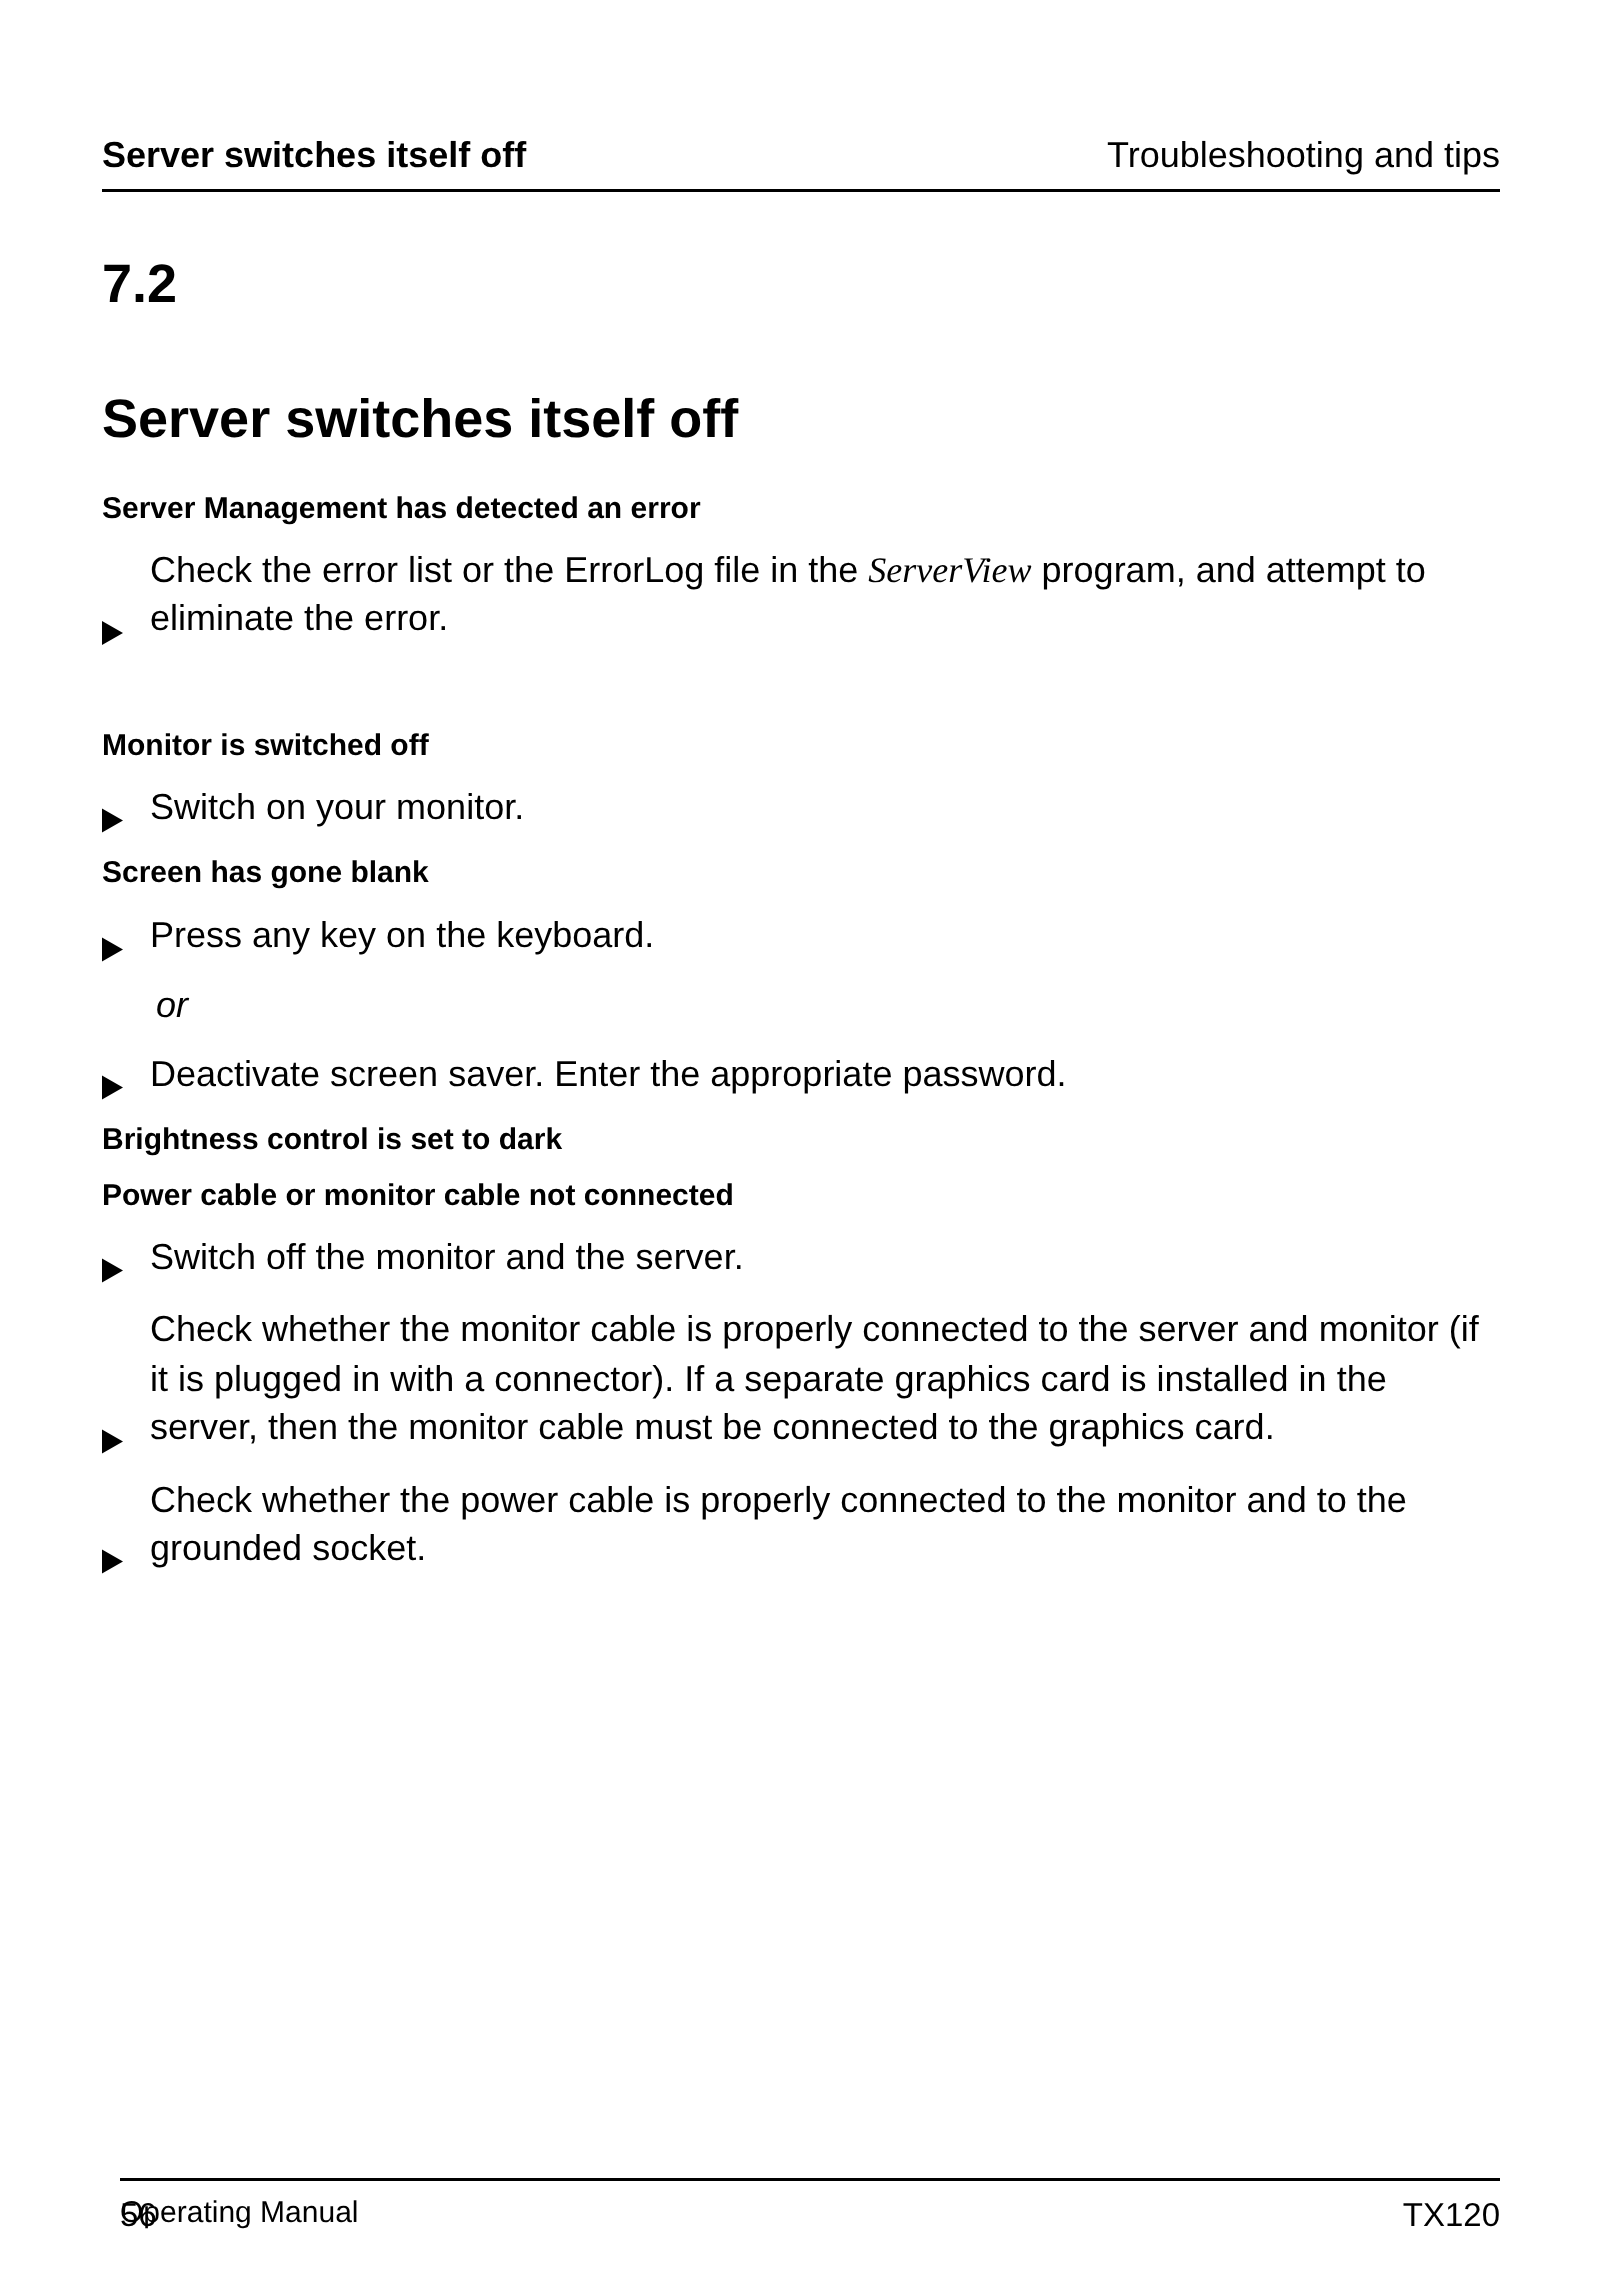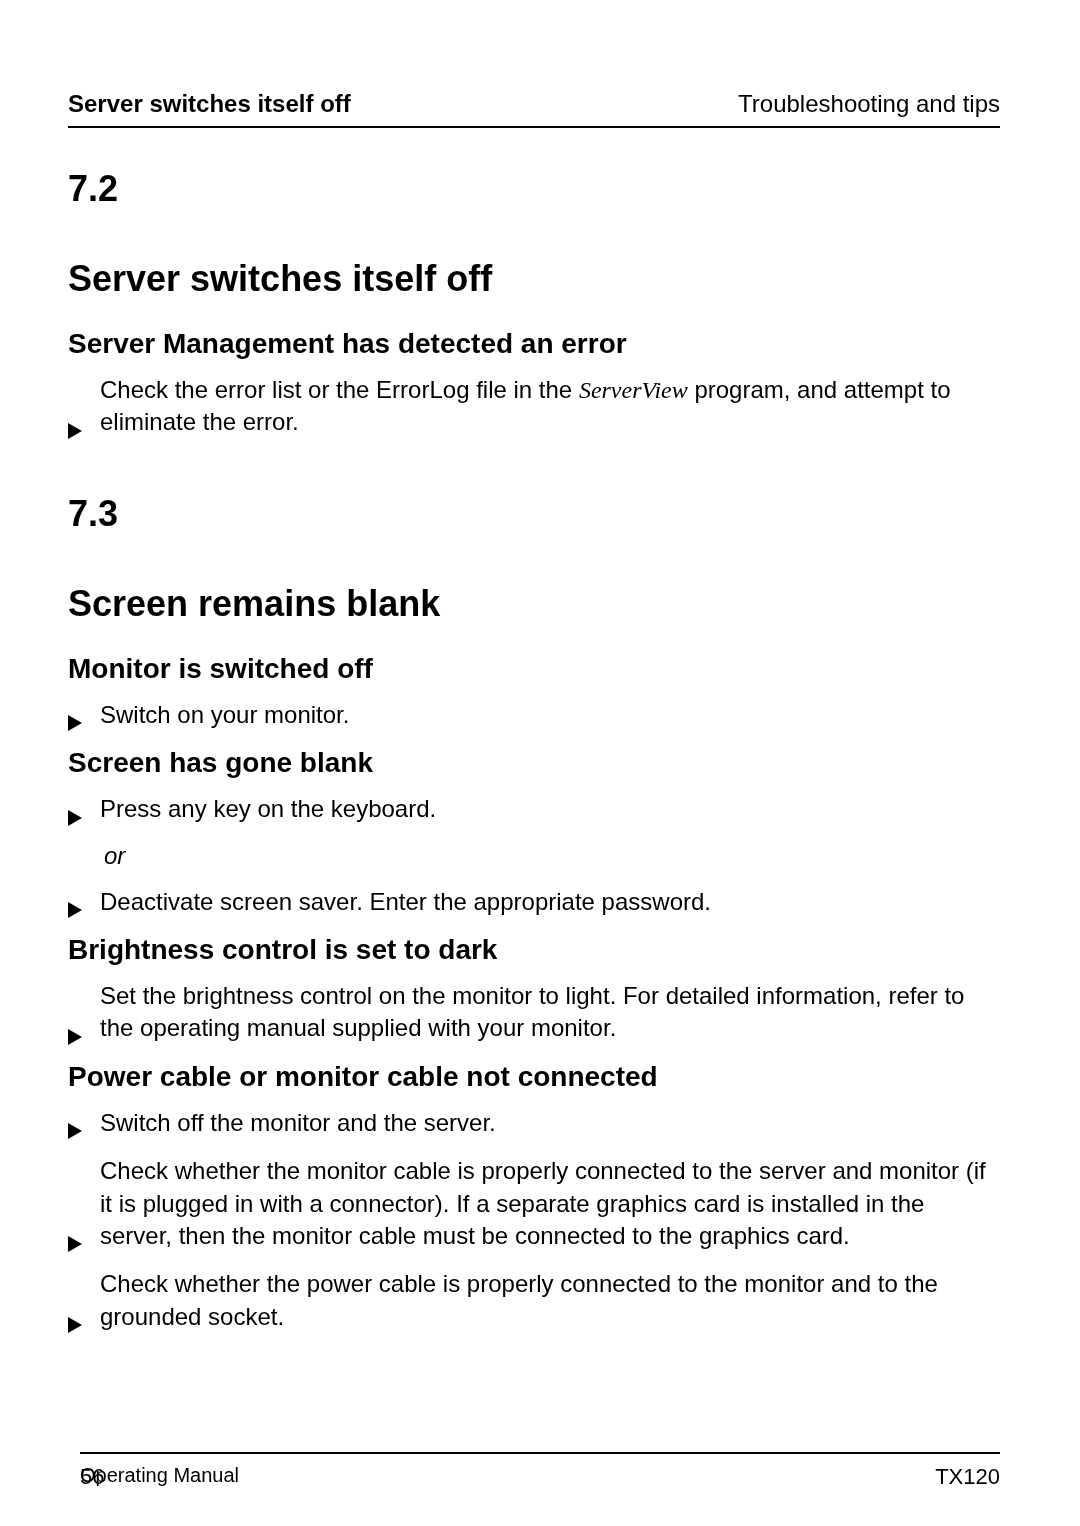--- a/index.html
+++ b/index.html
@@ -30,21 +30,21 @@
   .section-heading {
     font-size: 36px;
     font-weight: bold;
     margin: 8px 0 28px 0;
     display: flex;
     gap: 48px;
     flex-direction: column;
   }
   .section-heading .num { min-width: 70px; }
   .sub-heading {
-    font-size: 28px;
+    font-size: 20px;
     font-weight: bold;
     margin: 10px 0 14px 0;
   }
   .item {
     display: flex;
     align-items: flex-end;
     gap: 18px;
     font-size: 24px;
     margin: 6px 0 16px 0;
     line-height: 1.35;
@@ -102,47 +102,39 @@
   <div class="sub-heading">Server Management has detected an error</div>
   <div class="item">
     <span class="bullet"></span>
     <span class="txt">
       <span>Check the error list or the ErrorLog file in the </span><span class="italic">ServerView</span><span> program, and attempt to eliminate the error.</span>
     </span>
   </div>
 
   <div class="section-gap"></div>
 
-  <div class="section-heading">
-    <span class="num">7.3</span>
-    <span>Screen remains blank</span>
-  </div>
 
   <div class="sub-heading">Monitor is switched off</div>
   <div class="item">
     <span class="bullet"></span>
     <span class="txt">Switch on your monitor.</span>
   </div>
 
   <div class="sub-heading">Screen has gone blank</div>
   <div class="item">
     <span class="bullet"></span>
     <span class="txt">Press any key on the keyboard.</span>
   </div>
   <div class="or-line">or</div>
   <div class="item">
     <span class="bullet"></span>
     <span class="txt">Deactivate screen saver. Enter the appropriate password.</span>
   </div>
 
   <div class="sub-heading">Brightness control is set to dark</div>
-  <div class="item">
-    <span class="bullet"></span>
-    <span class="txt">Set the brightness control on the monitor to light. For detailed information, refer to the operating manual supplied with your monitor.</span>
-  </div>
 
   <div class="sub-heading">Power cable or monitor cable not connected</div>
   <div class="item">
     <span class="bullet"></span>
     <span class="txt">Switch off the monitor and the server.</span>
   </div>
   <div class="item">
     <span class="bullet"></span>
     <span class="txt">Check whether the monitor cable is properly connected to the server and monitor (if it is plugged in with a connector). If a separate graphics card is installed in the server, then the monitor cable must be connected to the graphics card.</span>
   </div>

